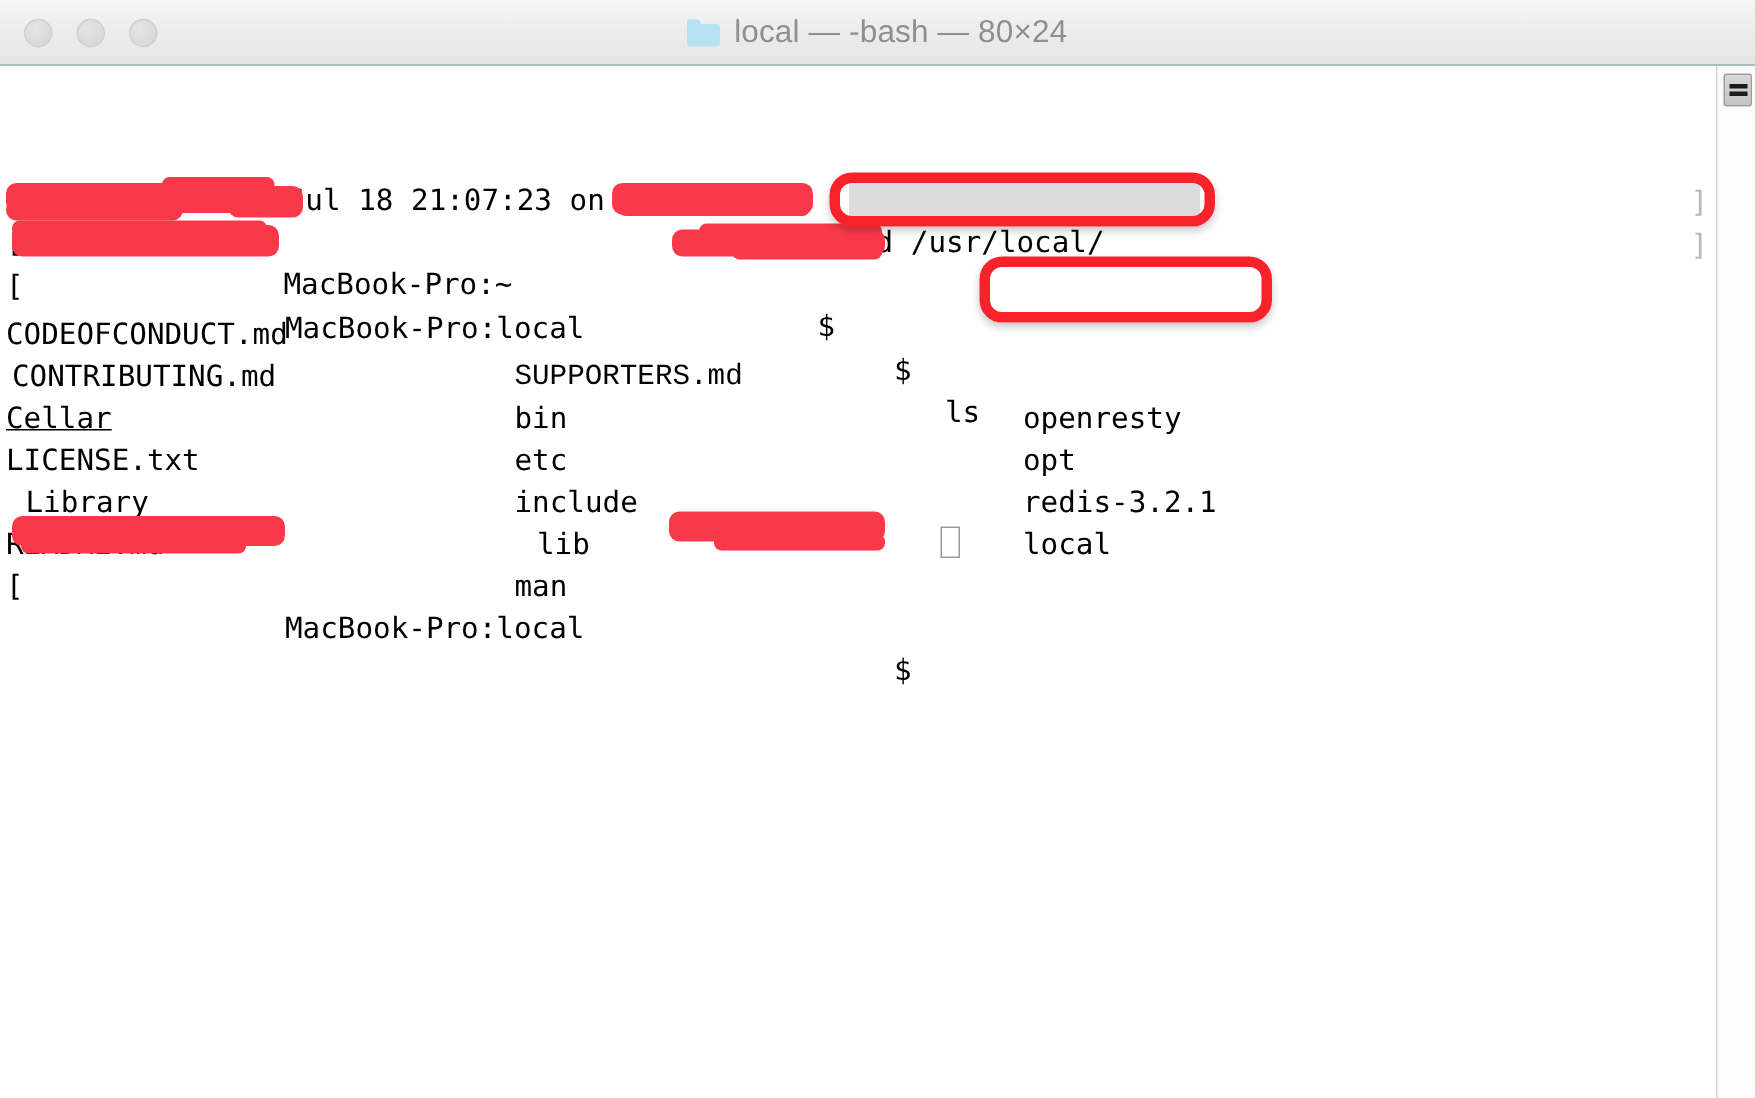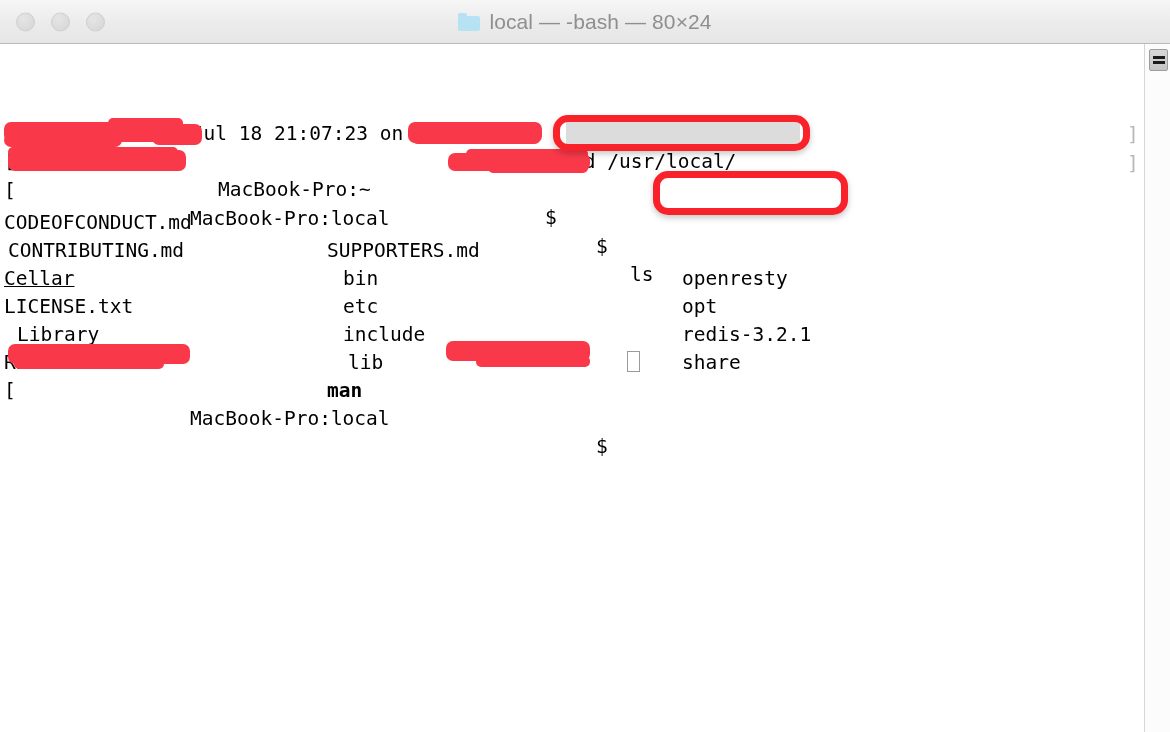--- a/index.html
+++ b/index.html
@@ -215,65 +215,65 @@
     <div class="term-canvas">
 
       
       <div class="row" style="top:48px;">
         <span class="cell" style="left:0px;">Last login: Mon Jul 18 21:07:23 on ttys000</span>
       </div>
 
       
       <div class="row" style="top:76px;">
         <span class="cell" style="left:0px;">[</span>
-        <span class="cell" style="left:214px;">MacBook-Pro:~ </span>
+        <span class="cell" style="left:185px;">MacBook-Pro:~ </span>
         <span class="cell" style="left:541px;">$ </span>
       </div>
       
       <div class="sel-hl" style="left:566px; top:77px; width:234px; height:25px;"></div>
       <div class="row" style="top:76px;">
         <span class="cell" style="left:568px;">cd /usr/local/</span>
       </div>
 
       
       <div class="row" style="top:105px;">
         <span class="cell" style="left:0px;">[</span>
         <span class="cell" style="left:186px;">MacBook-Pro:local </span>
         <span class="cell" style="left:592px;">$ </span>
         <span class="cell" style="left:626px;">ls</span>
       </div>
 
       
       <div class="row" style="top:137px;">
         <span class="cell" style="left:0px;">CODEOFCONDUCT.md</span>
-        <span class="cell" style="left:323px;">SUPPORTERS.md</span>
+        <span class="cell" style="left:339px;font-family:Liberation Mono, monospace;">SUPPORTERS.md</span>
         <span class="cell" style="left:678px;">openresty</span>
       </div>
       <div class="row" style="top:165px;">
         <span class="cell" style="left:4px;">CONTRIBUTING.md</span>
         <span class="cell" style="left:339px;">bin</span>
         <span class="cell" style="left:678px;">opt</span>
       </div>
       <div class="row" style="top:193px;">
         <span class="cell" style="left:0px;text-decoration:underline;">Cellar</span>
         <span class="cell" style="left:339px;">etc</span>
         <span class="cell" style="left:678px;">redis-3.2.1</span>
       </div>
       <div class="row" style="top:221px;">
         <span class="cell" style="left:0px;text-align:right;">LICENSE.txt</span>
         <span class="cell" style="left:339px;">include</span>
-        <span class="cell" style="left:678px;">share</span>
+        <span class="cell" style="left:678px;">local</span>
       </div>
       <div class="row" style="top:249px;">
         <span class="cell" style="left:13px;">Library</span>
-        <span class="cell" style="left:344px;">lib</span>
+        <span class="cell" style="left:354px;">lib</span>
       </div>
       <div class="row" style="top:277px;">
         <span class="cell" style="left:0px;">README.md</span>
-        <span class="cell" style="left:323px;font-weight:bold;">man</span>
+        <span class="cell" style="left:339px;">man</span>
       </div>
 
       
       <div class="row" style="top:305px;">
         <span class="cell" style="left:0px;">[</span>
         <span class="cell" style="left:186px;">MacBook-Pro:local </span>
         <span class="cell" style="left:592px;">$ </span>
       </div>
       <div class="cursor" style="left:627px; top:307px;"></div>
 

